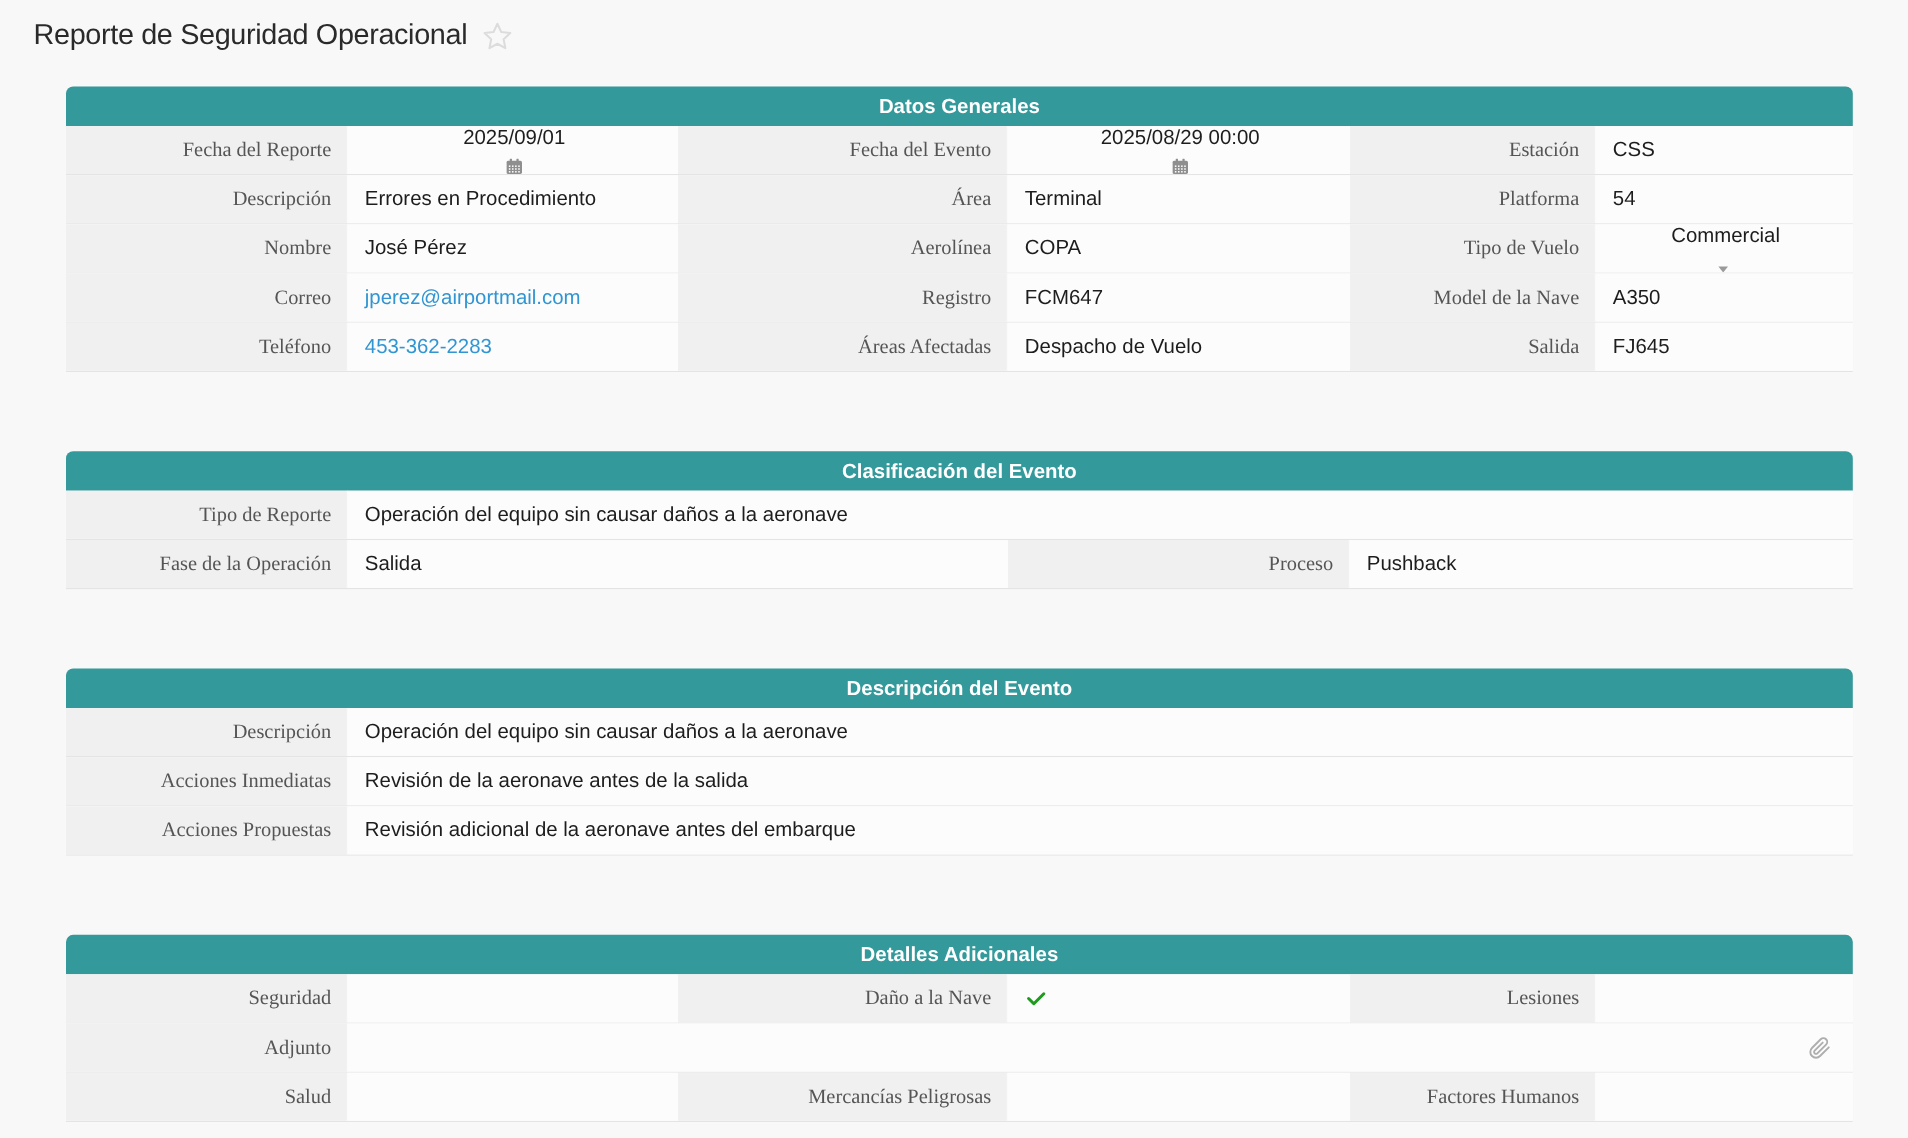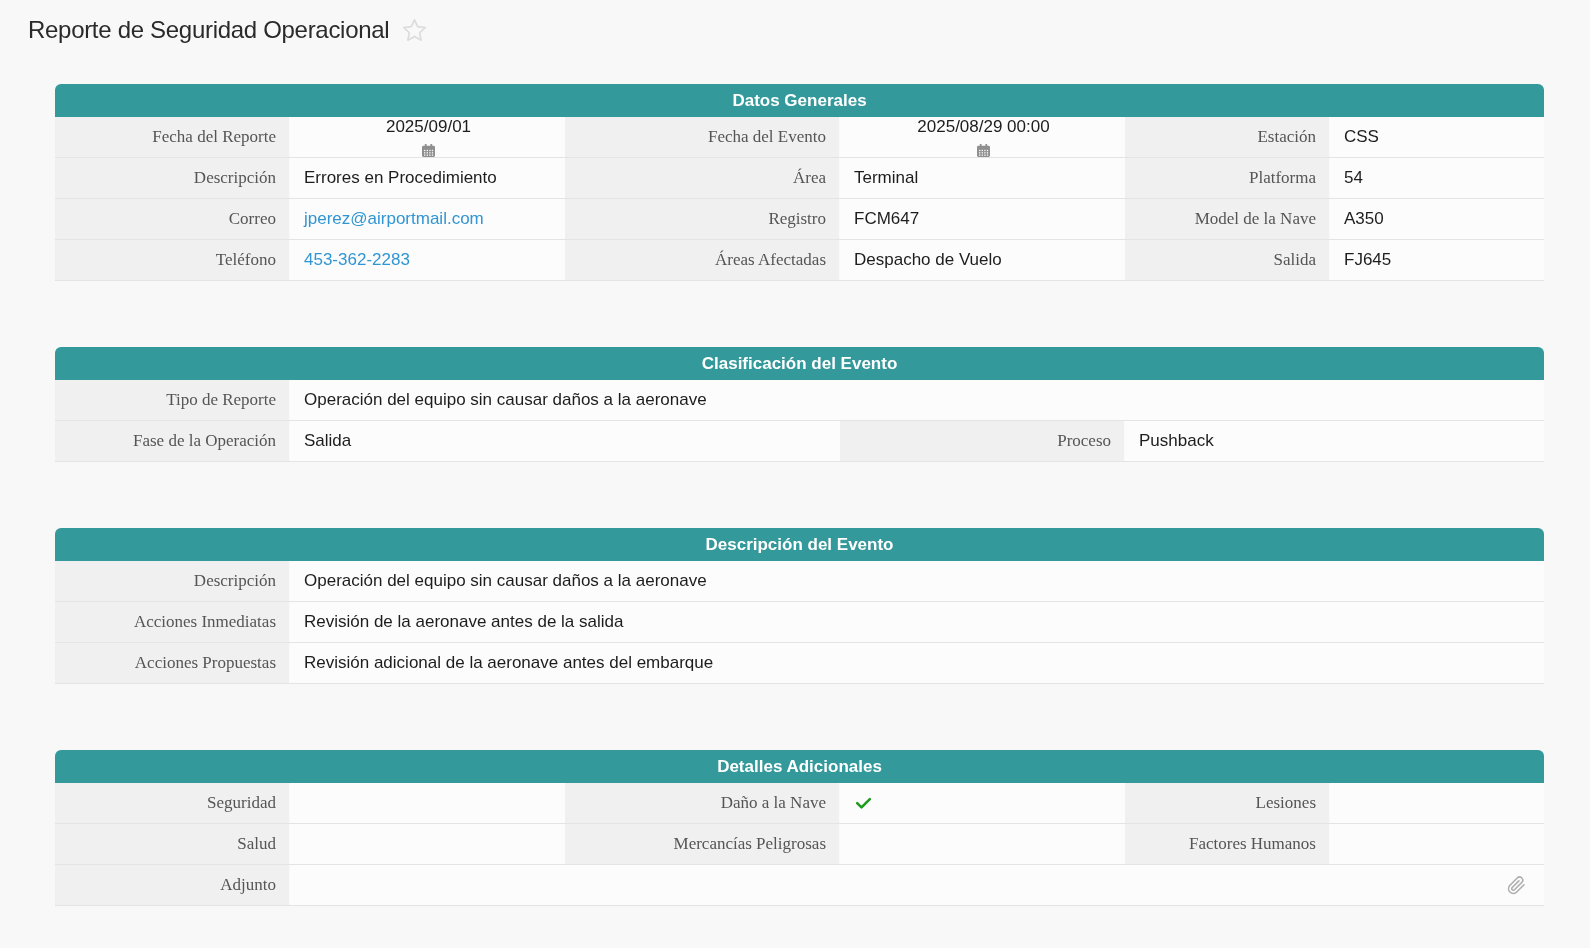--- a/index.html
+++ b/index.html
@@ -12,21 +12,21 @@
     overflow:hidden;
   }
   .page-title {
     margin:16px 0 0 28px;
     display:flex; align-items:center; gap:12px;
     font-size:24px; font-weight:400; color:#2a2a2a;
     letter-spacing:-0.3px;
   }
   .content { width:1489px; margin-left:55px; }
   .section { margin-top:66px; }
-  .section.first { margin-top:40px; }
+  .section.first { margin-top:28px; }
   .sec-header {
     height:33px;
     background:var(--accent, #33999a);
     border-radius:6px 6px 0 0;
     color:#ffffff; font-weight:bold; font-size:17px;
     display:flex; align-items:center; justify-content:center;
   }
   .row {
     display:flex; height:41px;
     border-bottom:1px solid #e4e4e4;
@@ -145,20 +145,31 @@
 
     <div class="row">
       <div class="cell label w-l1">Descripción</div>
       <div class="cell value w-v1">Errores en Procedimiento</div>
       <div class="cell label w-l2">Área</div>
       <div class="cell value w-v2">Terminal</div>
       <div class="cell label w-l3">Platforma</div>
       <div class="cell value w-v3">54</div>
     </div>
 
+    <div class="row">
+      <div class="cell label w-l1">Nombre</div>
+      <div class="cell value w-v1">José Pérez</div>
+      <div class="cell label w-l2">Aerolínea</div>
+      <div class="cell value w-v2">COPA</div>
+      <div class="cell label w-l3">Tipo de Vuelo</div>
+      <div class="cell value w-v3 spread">
+        <span>Commercial</span>
+        <span class="caret"></span>
+      </div>
+    </div>
 
     <div class="row">
       <div class="cell label w-l1">Correo</div>
       <div class="cell value w-v1">
         <a class="link">jperez@airportmail.com</a>
       </div>
       <div class="cell label w-l2">Registro</div>
       <div class="cell value w-v2">FCM647</div>
       <div class="cell label w-l3">Model de la Nave</div>
       <div class="cell value w-v3">A350</div>
@@ -223,33 +234,33 @@
           <svg width="19" height="19" viewBox="0 0 24 24">
             <polyline points="20 6.5 9.5 17 4 11.5" fill="none" stroke="#1d9b1d" stroke-width="3.2" stroke-linecap="round" stroke-linejoin="round"></polyline>
           </svg>
         </span>
       </div>
       <div class="cell label w-l3">Lesiones</div>
       <div class="cell value w-v3"></div>
     </div>
 
     <div class="row">
+      <div class="cell label w-l1">Adjunto</div>
+      <div class="cell value w-wide">
+        <span class="clip-wrap">
+          <svg width="19" height="19" viewBox="0 0 24 24">
+            <path d="M21.44 11.05l-9.19 9.19a6 6 0 0 1-8.49-8.49l9.19-9.19a4 4 0 0 1 5.66 5.66l-9.2 9.19a2 2 0 0 1-2.83-2.83l8.49-8.48" fill="none" stroke="#aeaeae" stroke-width="2" stroke-linecap="round" stroke-linejoin="round"></path>
+          </svg>
+        </span>
+      </div>
+    </div>
+
+    <div class="row">
       <div class="cell label w-l1">Salud</div>
       <div class="cell value w-v1"></div>
       <div class="cell label w-l2">Mercancías Peligrosas</div>
       <div class="cell value w-v2"></div>
       <div class="cell label w-l3">Factores Humanos</div>
       <div class="cell value w-v3"></div>
     </div>
-
-    <div class="row">
-      <div class="cell label w-l1">Adjunto</div>
-      <div class="cell value w-wide">
-        <span class="clip-wrap">
-          <svg width="19" height="19" viewBox="0 0 24 24">
-            <path d="M21.44 11.05l-9.19 9.19a6 6 0 0 1-8.49-8.49l9.19-9.19a4 4 0 0 1 5.66 5.66l-9.2 9.19a2 2 0 0 1-2.83-2.83l8.49-8.48" fill="none" stroke="#aeaeae" stroke-width="2" stroke-linecap="round" stroke-linejoin="round"></path>
-          </svg>
-        </span>
-      </div>
-    </div>
   </div>
 
 </div>
 
 </body></html>

